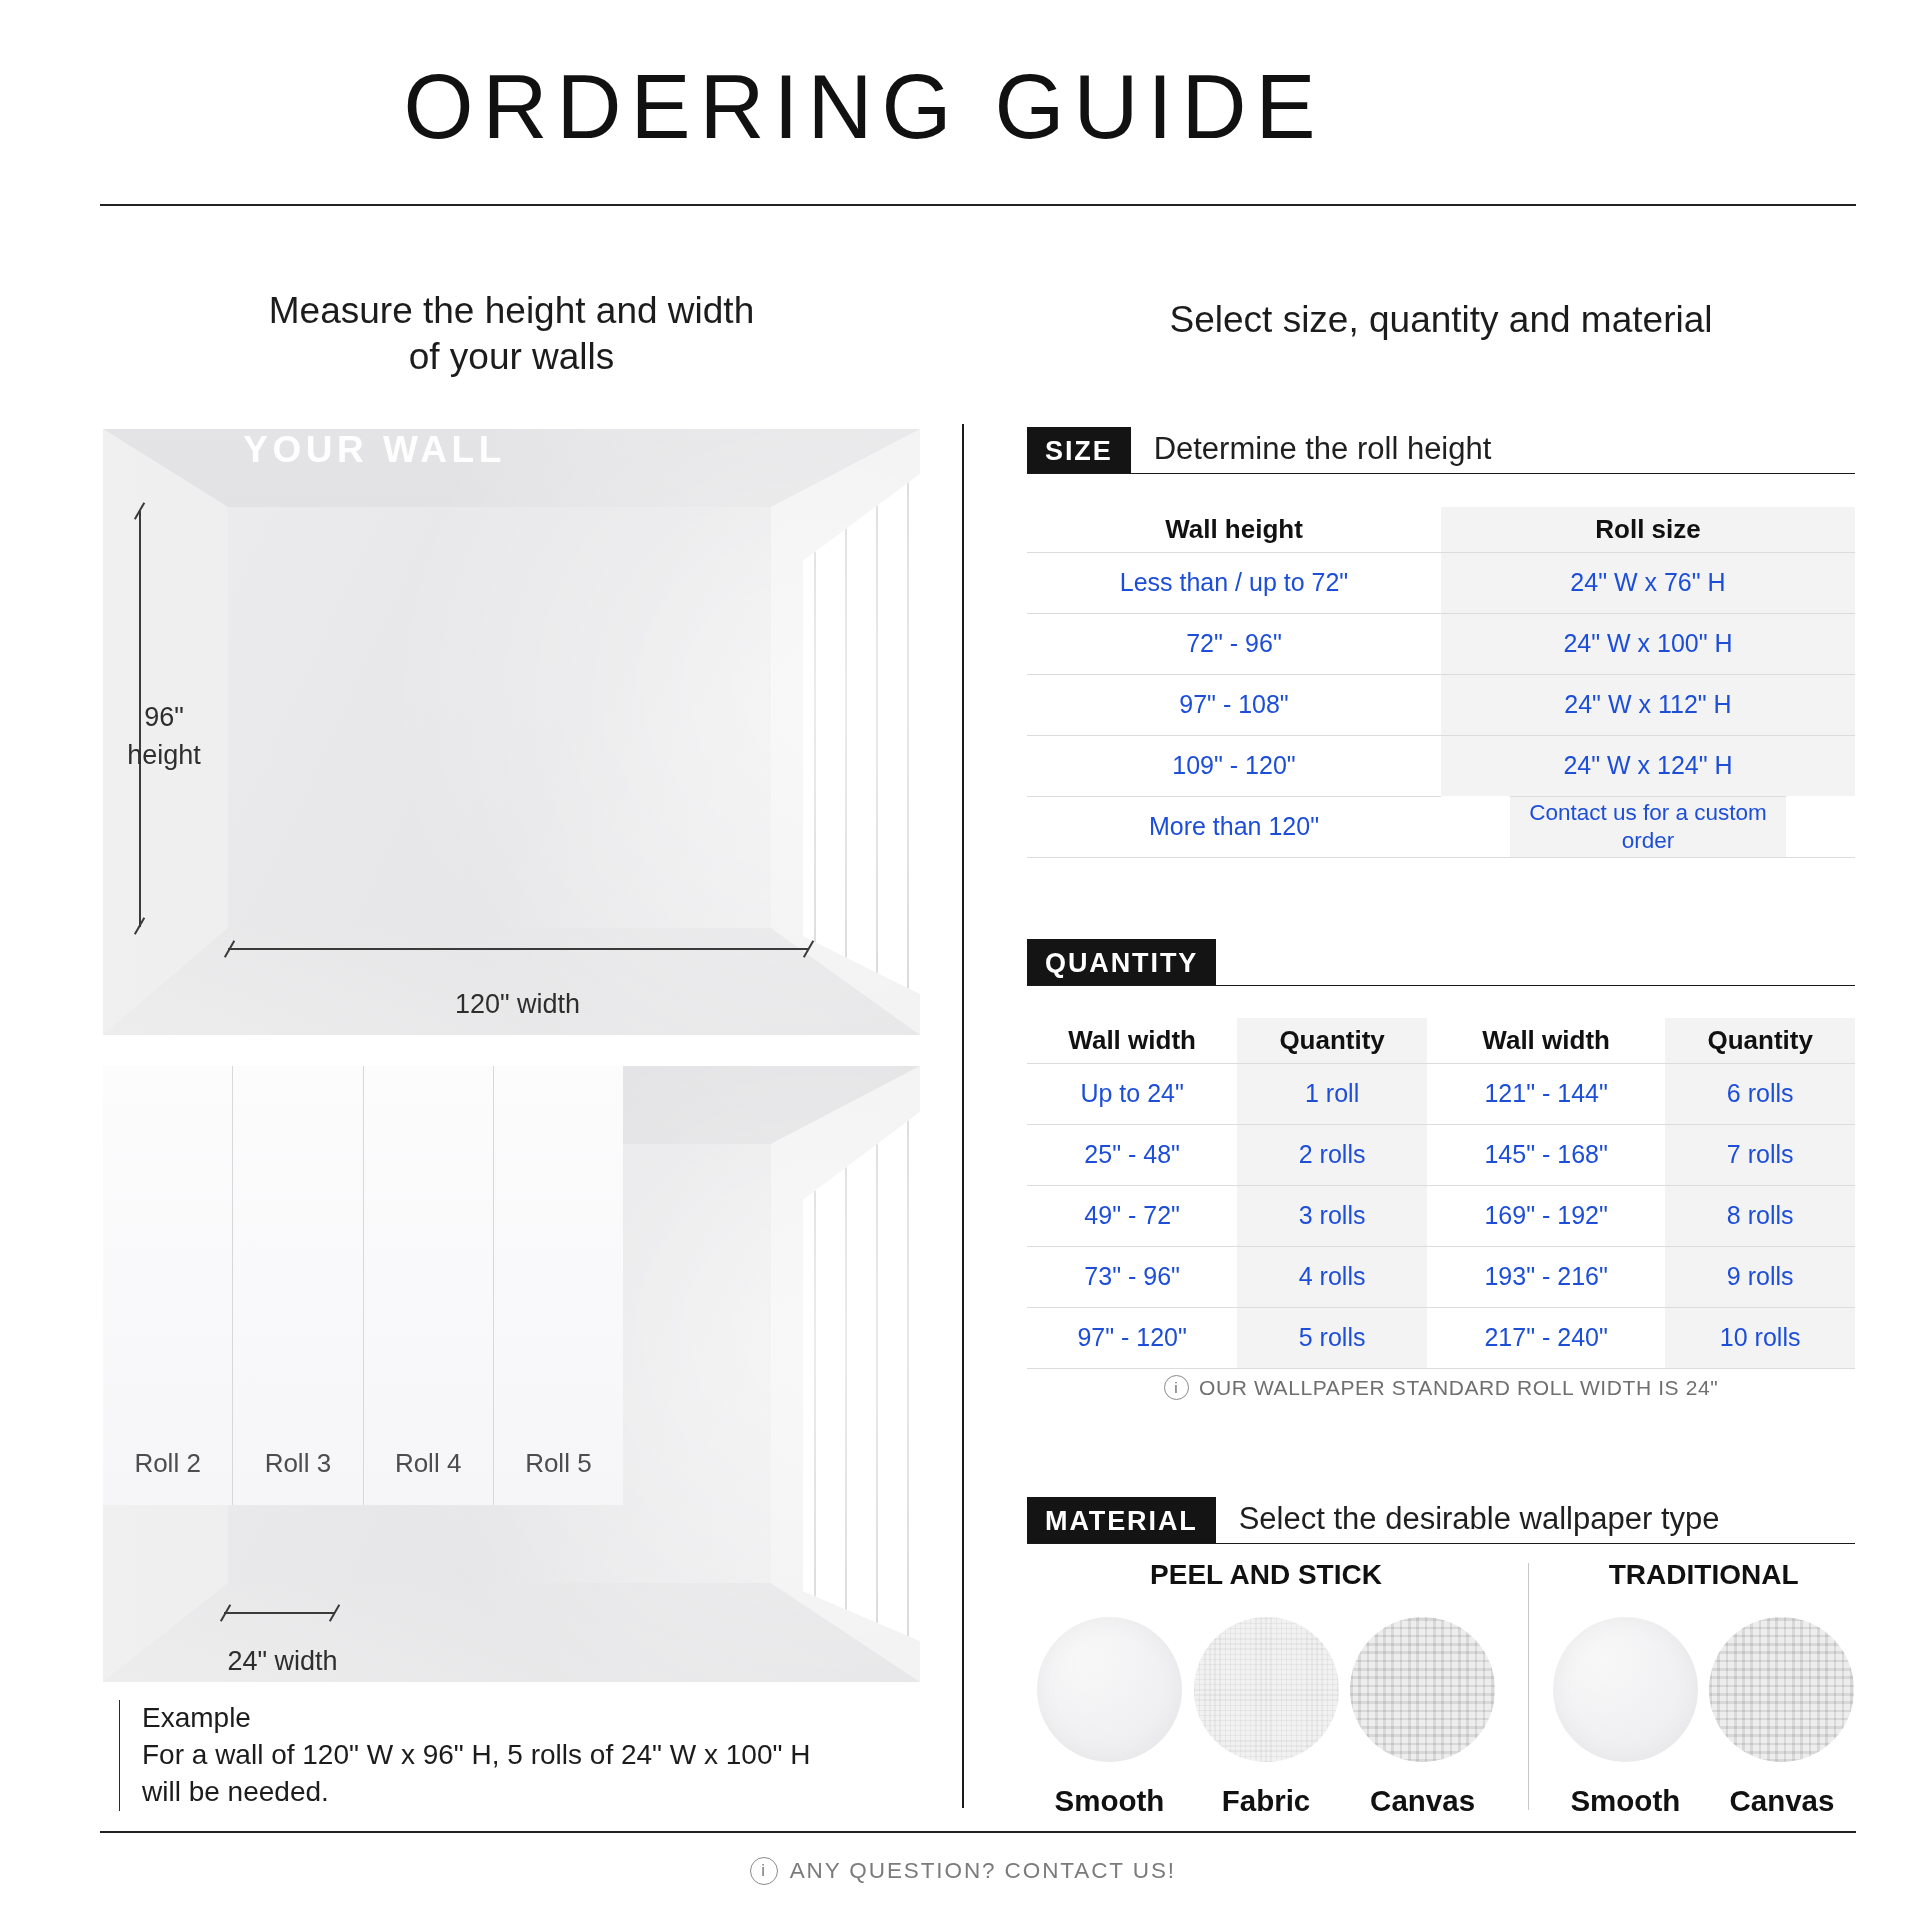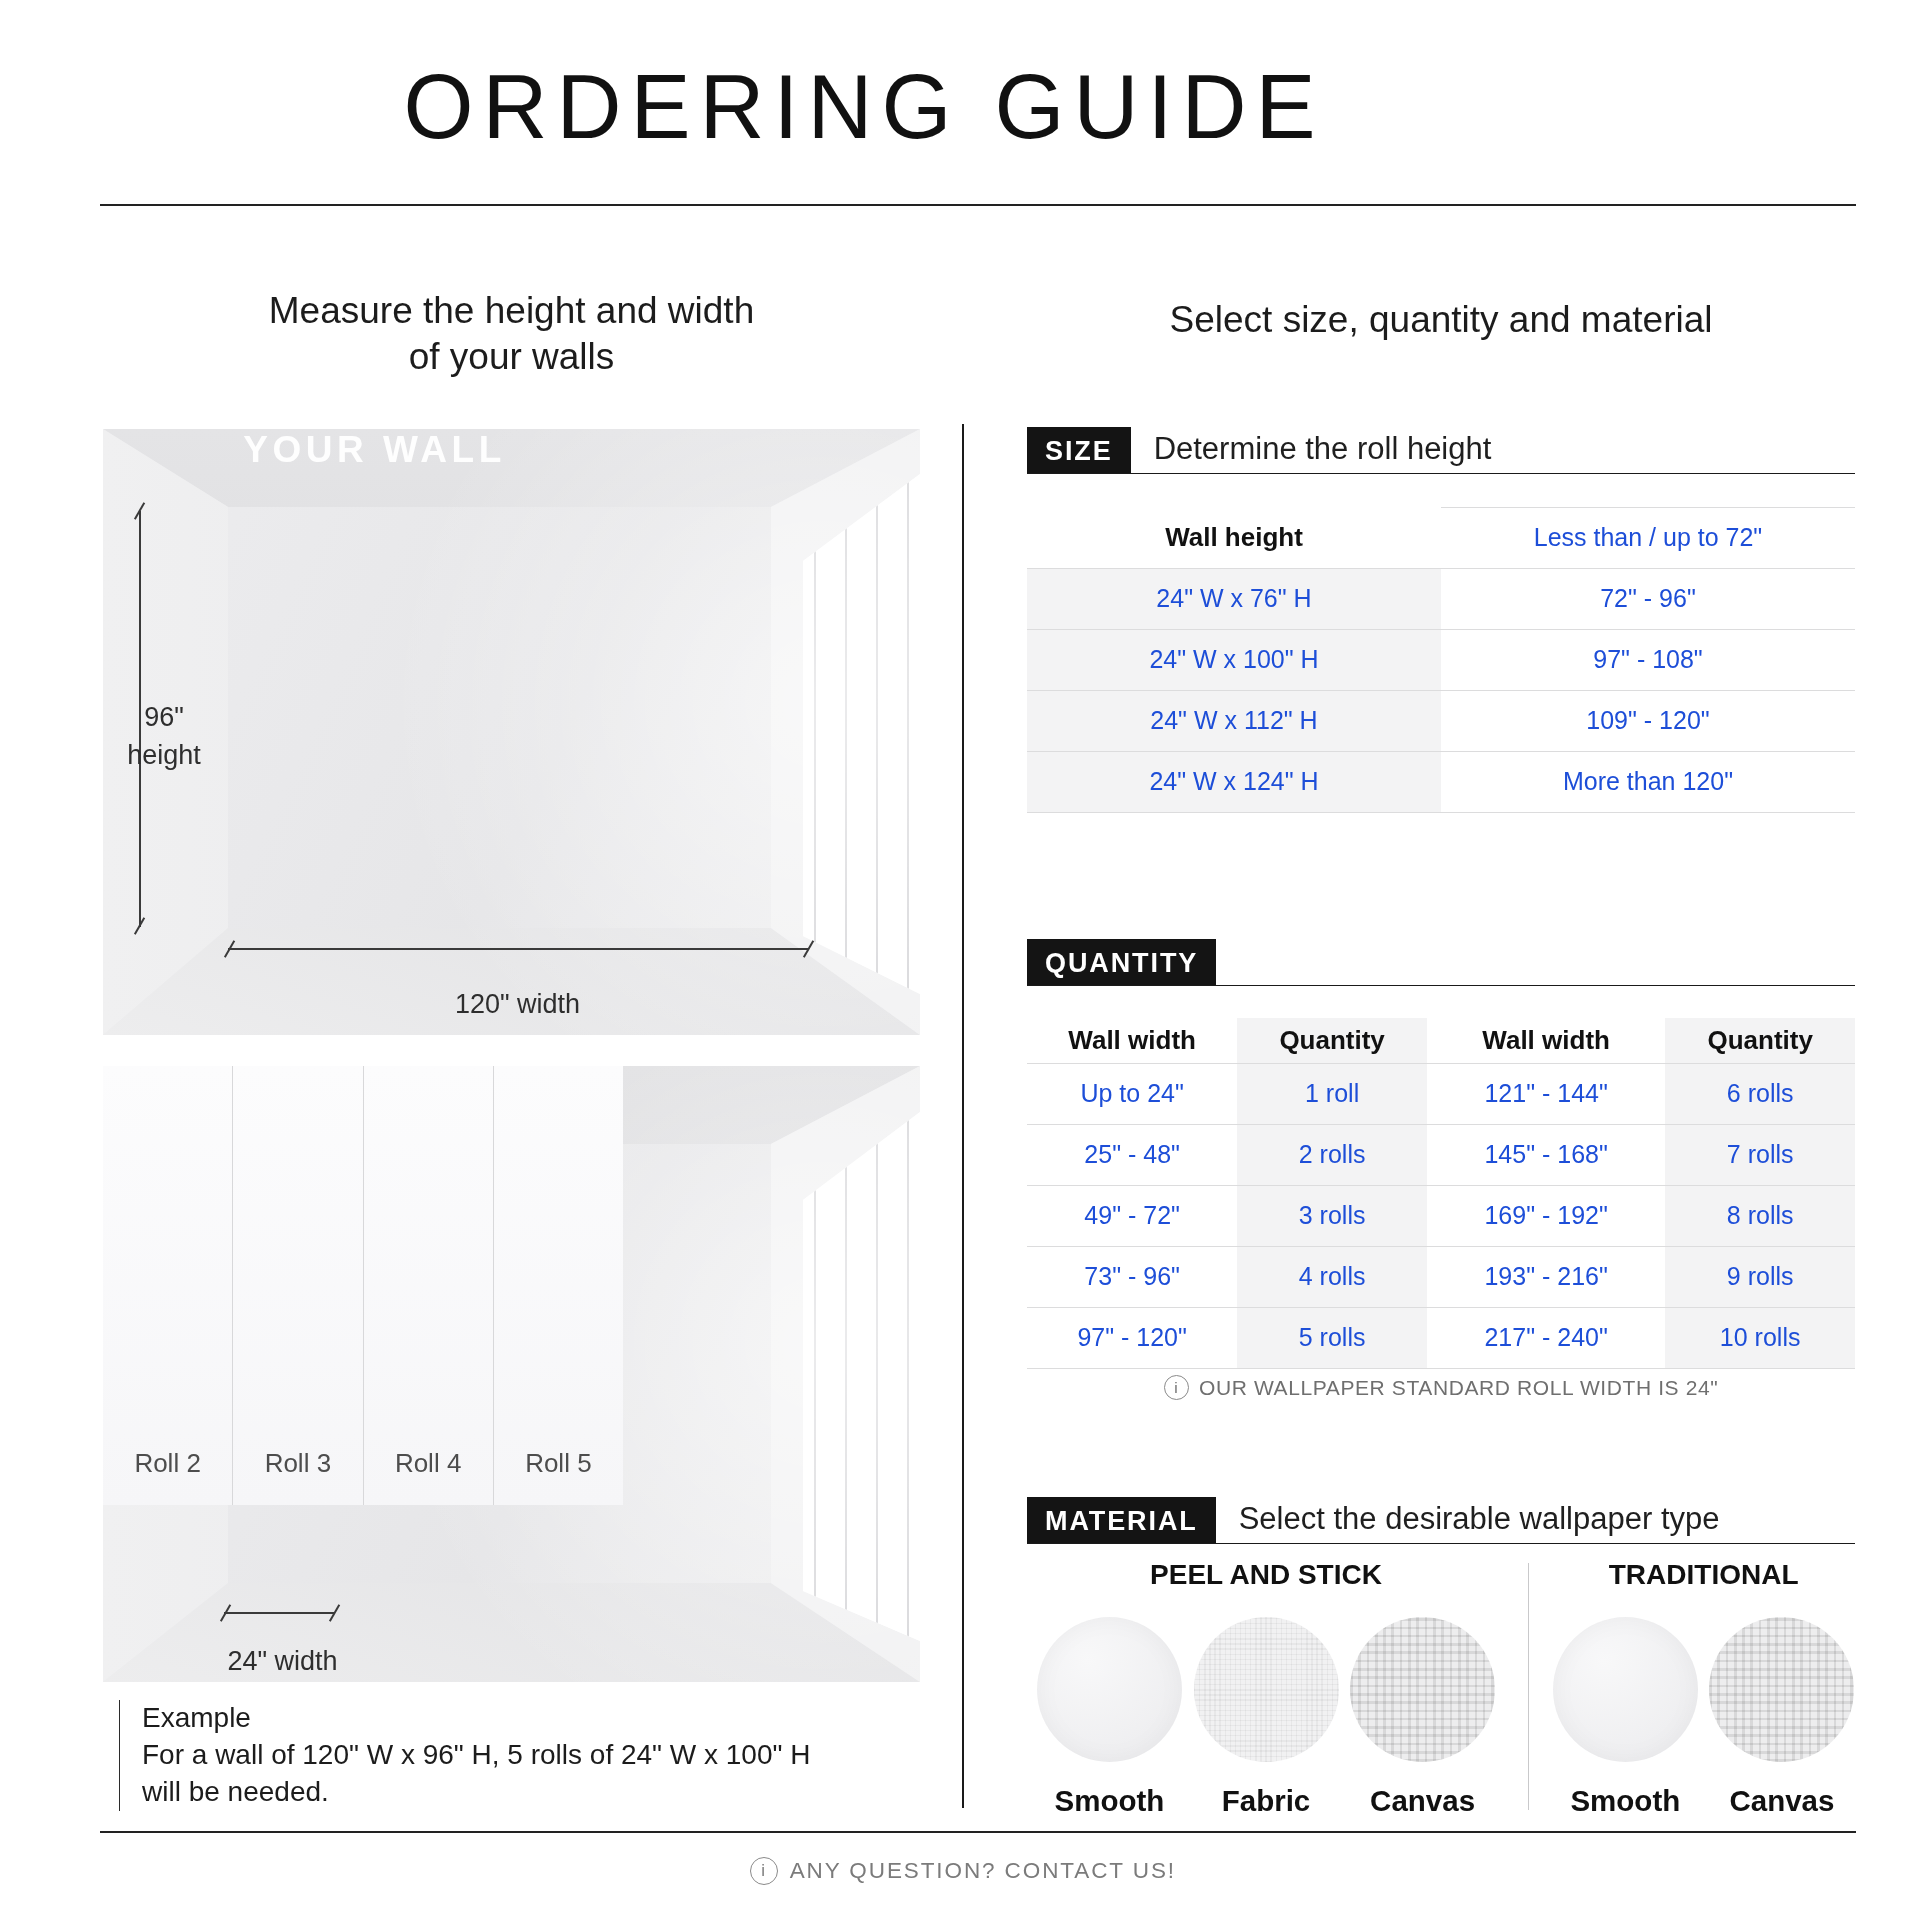--- a/index.html
+++ b/index.html
@@ -191,29 +191,31 @@
     <div class="body">For a wall of 120" W x 96" H, 5 rolls of 24" W x 100" H
 will be needed.</div>
   </div>
 
   <div class="section-header" id="size-header">
     <div class="badge">SIZE</div>
     <div class="section-title">Determine the roll height</div>
   </div>
   <div class="grid" id="size-table">
       <div class="cell th">Wall height</div>
+      <div class="cell th gray">Roll size</div>
       <div class="cell td">Less than / up to 72"</div>
       <div class="cell td gray">24" W x 76" H</div>
       <div class="cell td">72" - 96"</div>
       <div class="cell td gray">24" W x 100" H</div>
       <div class="cell td">97" - 108"</div>
       <div class="cell td gray">24" W x 112" H</div>
       <div class="cell td">109" - 120"</div>
       <div class="cell td gray">24" W x 124" H</div>
       <div class="cell td">More than 120"</div>
+      <div class="cell td gray small-cell">Contact us for a custom order</div>
     </div>
 
   <div class="section-header" id="quantity-header">
     <div class="badge">QUANTITY</div>
   </div>
   <div class="grid" id="quantity-table">
       <div class="cell th">Wall width</div>
       <div class="cell th gray">Quantity</div>
       <div class="cell th">Wall width</div>
       <div class="cell th gray">Quantity</div>

